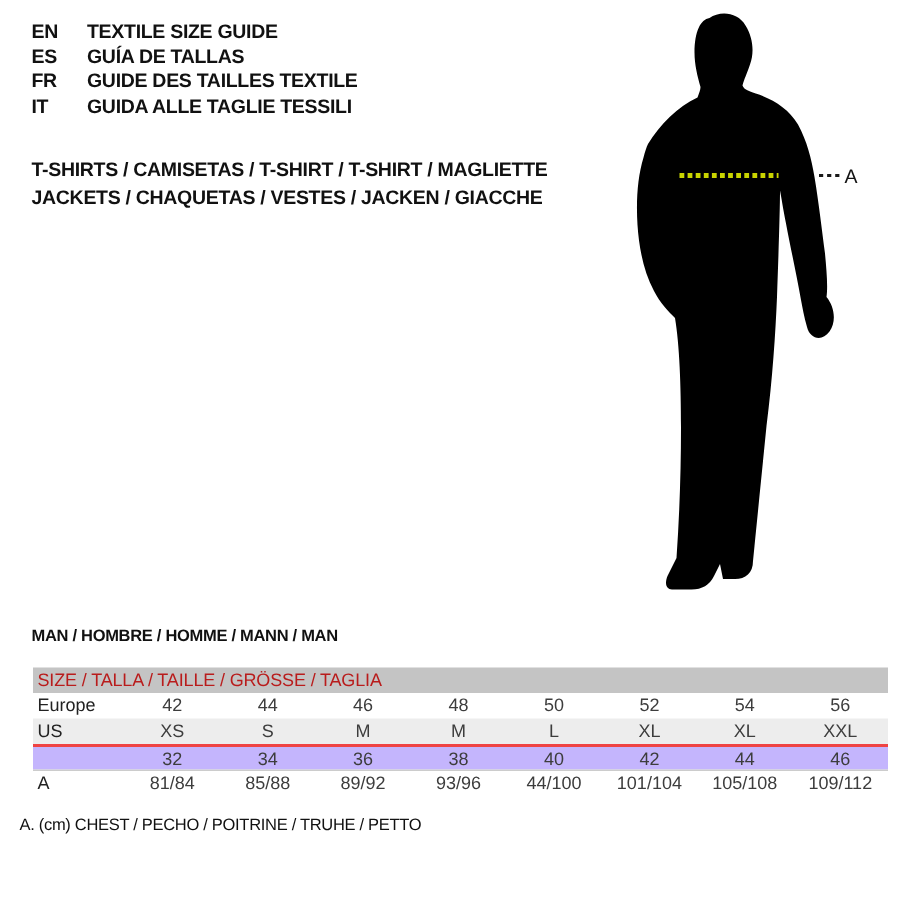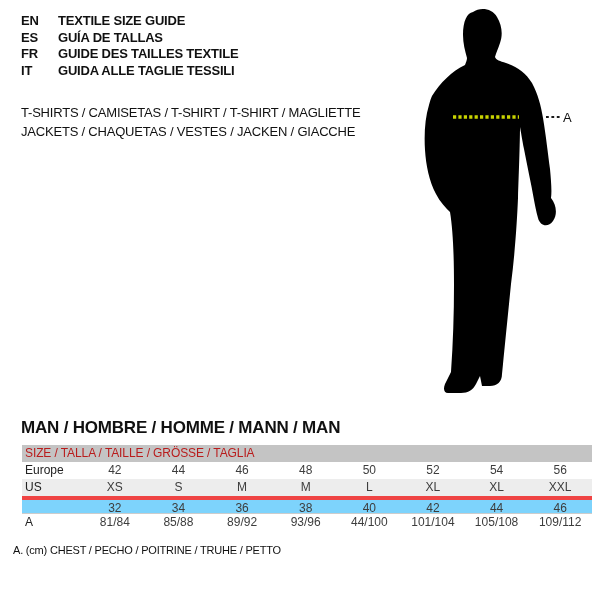--- a/index.html
+++ b/index.html
@@ -6,31 +6,31 @@
   .canvas{
     position:relative;width:600px;height:569px;background:#ffffff;overflow:hidden;
     font-family:"Liberation Sans",sans-serif;color:#111;
   }
   
   .lang-block{position:absolute;left:21px;top:13px;}
   .lang-row{display:flex;line-height:16.6px;font-size:13px;font-weight:bold;letter-spacing:-0.2px;}
   .lang-code{width:37px;}
   
   .category-block{position:absolute;left:21px;top:104px;}
-  .category-line{font-size:13px;font-weight:normal;line-height:18.5px;letter-spacing:-0.2px;}
+  .category-line{font-size:13px;font-weight:bold;line-height:18.5px;letter-spacing:-0.2px;}
   
   .figure{position:absolute;left:420px;top:8px;}
   
-  .man-heading{position:absolute;left:21px;top:418px;font-size:17px;font-weight:bold;letter-spacing:-0.2px;}
+  .man-heading{position:absolute;left:21px;top:418px;font-size:11px;font-weight:bold;letter-spacing:-0.2px;}
   
   .size-table{position:absolute;left:22px;top:445px;width:570px;font-size:12px;}
   .t-header{background:#c4c4c4;height:17px;line-height:17px;padding-left:3px;color:#b91c1c;letter-spacing:-0.1px;}
   .t-row{display:flex;height:17px;line-height:17px;box-sizing:border-box;}
   .t-row.r-us{background:#ededed;}
-  .t-row.r-num{background:#7dd3fc;border-top:4px solid #ef4444;}
+  .t-row.r-num{background:#c4b5fd;border-top:2px solid #ef4444;}
   .t-row.r-a{border-top:1px solid #cccccc;}
   .t-label{width:58px;padding-left:3px;color:#222;}
   .t-cell{flex:1;text-align:center;color:#3d3d3d;}
   
   .footer-note{position:absolute;left:13px;top:544px;font-size:11px;font-weight:normal;letter-spacing:-0.2px;}
 </style>
 </head>
 <body>
 
 <div class="canvas">

